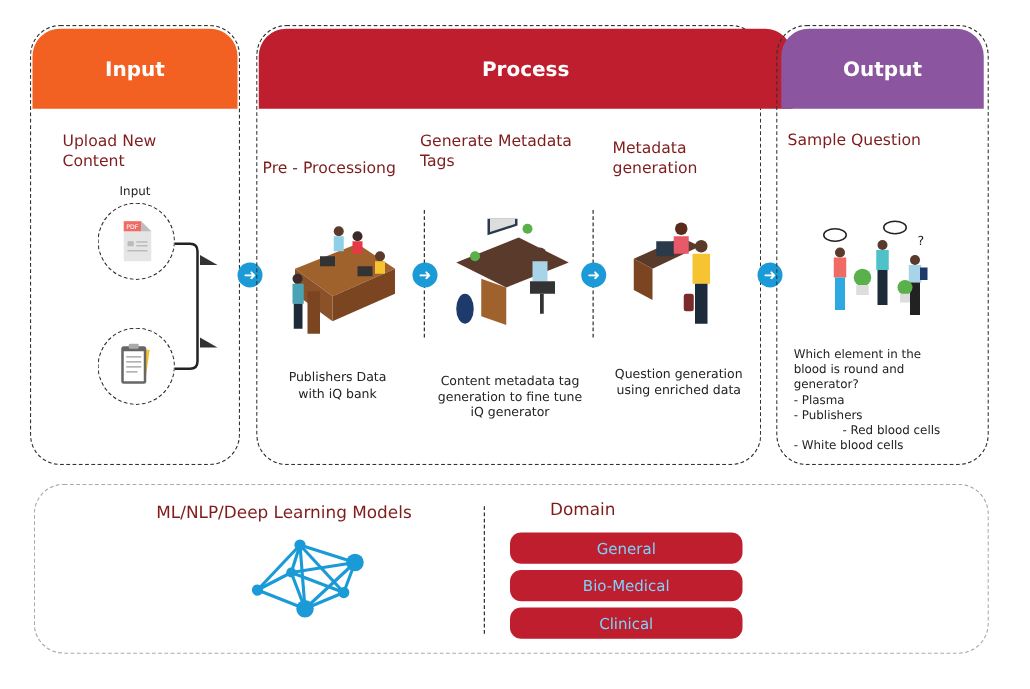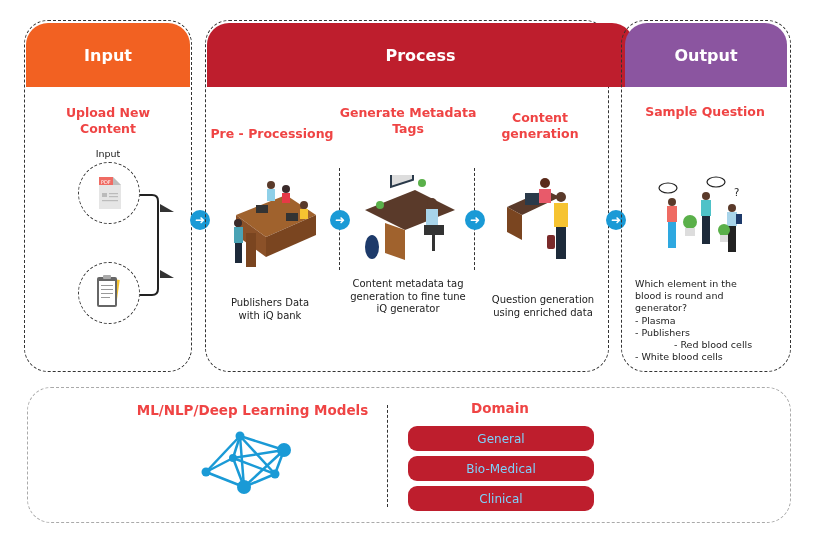--- a/index.html
+++ b/index.html
@@ -1,19 +1,19 @@
 <!DOCTYPE html>
 <html><head>
 <meta charset="utf-8">
 <style>
   html,body{margin:0;padding:0;background:#fff;}
   body{width:824px;height:551px;position:relative;overflow:hidden;font-family:"DejaVu Sans",sans-serif;}
   .panel{position:absolute;border:1.3px dashed #333;border-radius:24px;box-sizing:border-box;}
   .hdr{position:absolute;top:23px;height:64px;border-radius:22px 22px 0 0;color:#fff;font-weight:bold;font-size:16px;display:flex;align-items:center;justify-content:center;}
-  .stitle{position:absolute;color:#ef4444;font-weight:bold;font-size:12.5px;text-align:center;line-height:16px;}
+  .stitle{position:absolute;color:#7f1d1d;font-weight:normal;font-size:12.5px;line-height:16px;}
   .desc{position:absolute;color:#222;font-size:10px;text-align:center;line-height:12.5px;}
   .arrow-btn{position:absolute;width:20px;height:20px;border-radius:50%;background:#1a9ad6;display:flex;align-items:center;justify-content:center;color:#fff;font-size:12px;font-weight:bold;}
   .vdash{position:absolute;border-left:1.3px dashed #333;width:0;}
   .circle{position:absolute;width:62px;height:62px;border:1.3px dashed #333;border-radius:50%;box-sizing:border-box;}
   .pill{position:absolute;left:408px;width:186px;height:25px;background:#be1e2d;color:#7dd3fc;border-radius:9px;font-size:12px;display:flex;align-items:center;justify-content:center;}
   .q{position:absolute;left:635px;color:#222;font-size:9.5px;line-height:12px;}
 </style>
 </head>
 <body>
 
@@ -86,26 +86,26 @@
   <rect x="30" y="5" width="24" height="18" fill="#2a3a4a" transform="skewY(-18)"></rect>
   <rect x="32" y="8" width="20" height="13" fill="#ddd" transform="skewY(-18)"></rect>
   <circle cx="20" cy="30" r="4" fill="#5ab04a"></circle>
     <circle cx="62" cy="8" r="4" fill="#5ab04a"></circle>
   <ellipse cx="12" cy="72" rx="7" ry="12" fill="#1d3a6a"></ellipse>
   <circle cx="72" cy="28" r="5" fill="#5a3a2a"></circle>
     <rect x="66" y="34" width="12" height="16" fill="#a8d4ea"></rect>
   <rect x="64" y="50" width="20" height="10" fill="#333"></rect>
     <rect x="72" y="60" width="3" height="16" fill="#333"></rect>
 </svg>
-<div class="desc" style="left:350px;top:278px;width:116px;">Content metadata tag generation to fine tune iQ generator</div>
+<div class="desc" style="left:350px;top:300px;width:116px;">Content metadata tag generation to fine tune iQ generator</div>
 
 <div class="vdash" style="left:474px;top:168px;height:102px;"></div>
 <div class="arrow-btn" style="left:465px;top:210px;">➜</div>
 
-<div class="stitle" style="left:490px;top:110px;width:100px;">Content generation</div>
+<div class="stitle" style="left:490px;top:110px;width:100px;">Metadata generation</div>
 <svg style="position:absolute;left:505px;top:175px;" width="80" height="90" viewBox="0 0 80 90">
   <polygon points="2,32 40,15 55,22 17,40" fill="#5a3a2a"></polygon>
   <polygon points="2,32 17,40 17,65 2,57" fill="#7a4520"></polygon>
   <rect x="20" y="18" width="14" height="12" fill="#2a3a4a"></rect>
   <circle cx="40" cy="8" r="5" fill="#5a2a1a"></circle>
     <rect x="34" y="14" width="12" height="14" fill="#e85a6a"></rect>
   <circle cx="56" cy="22" r="5" fill="#5a3a2a"></circle>
     <rect x="49" y="28" width="14" height="24" fill="#f6c331"></rect>
   <rect x="51" y="52" width="10" height="32" fill="#1d2a3a"></rect>
   <rect x="42" y="60" width="8" height="14" rx="2" fill="#7a2a2a"></rect>

